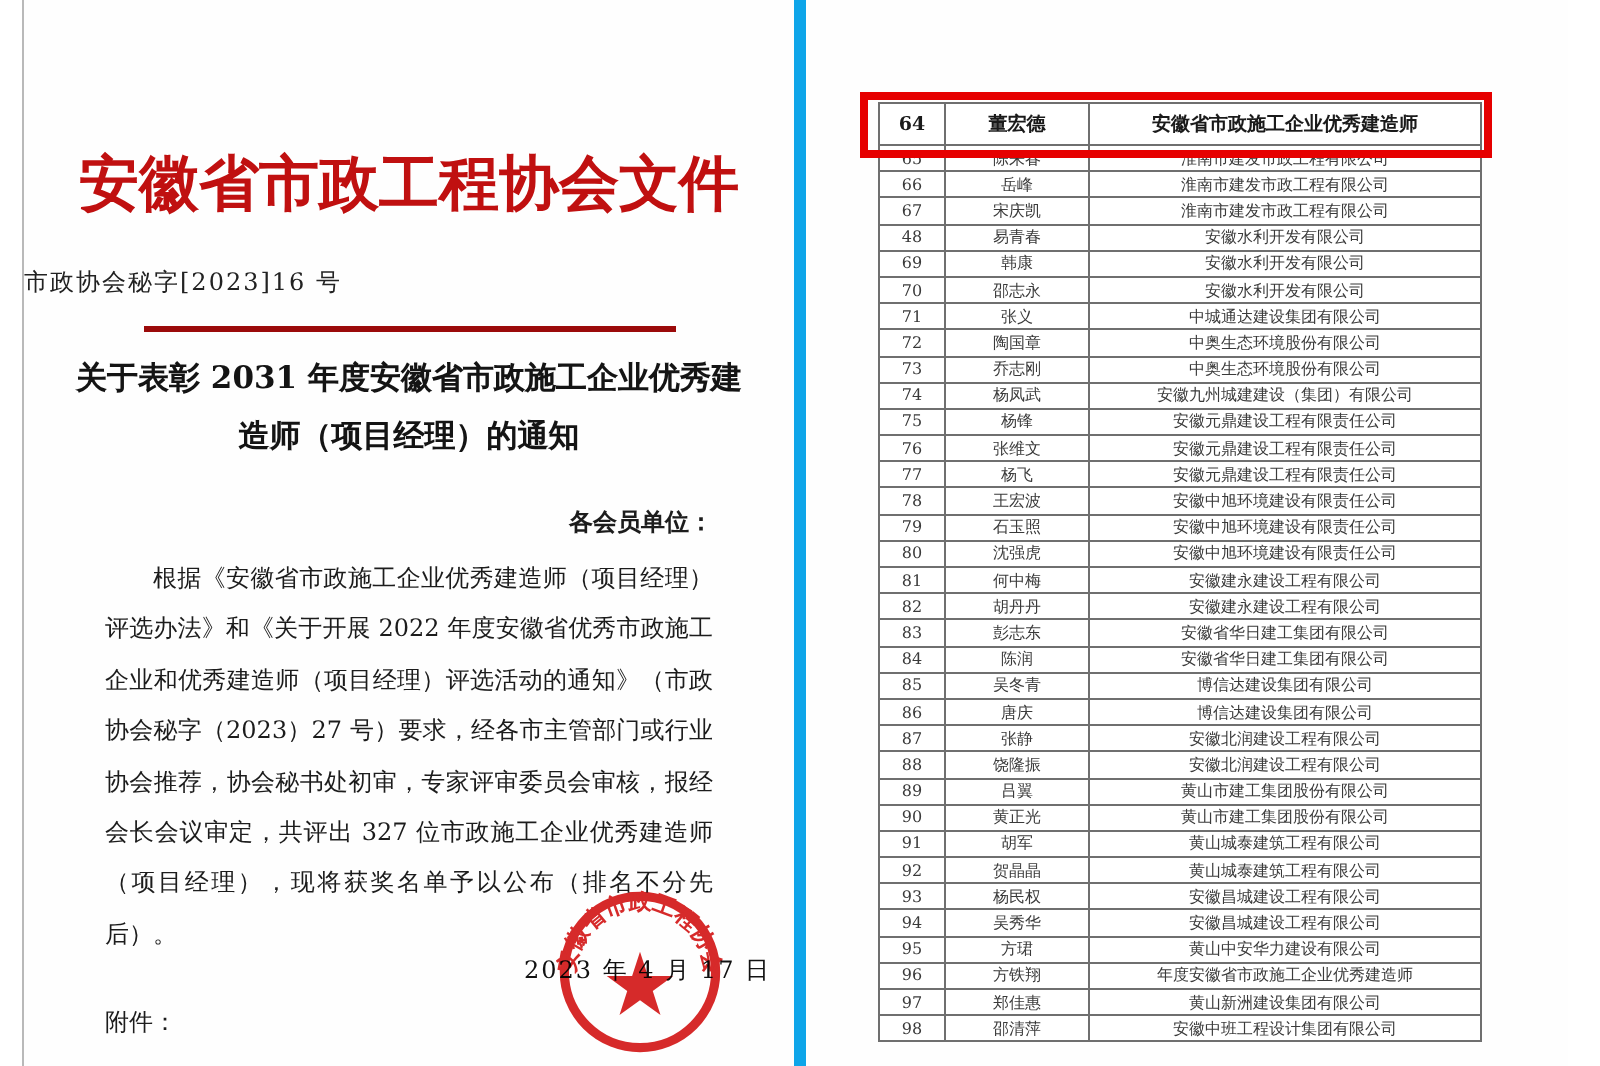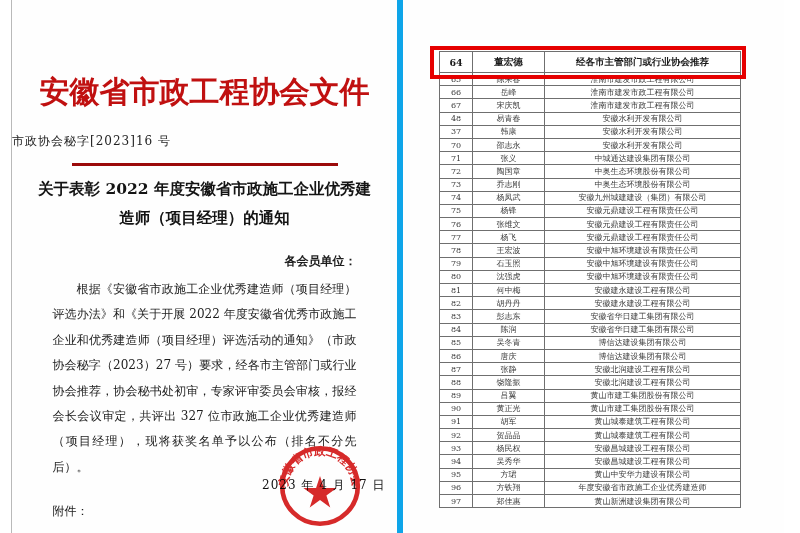--- a/index.html
+++ b/index.html
@@ -85,21 +85,21 @@
 </head>
 <body>
 
 <div class="page-left">
   <div class="masthead">安徽省市政工程协会文件</div>
 
   <div class="doc-number">市政协会秘字[2023]16 号</div>
 
   <div class="red-rule"></div>
 
-  <div class="doc-title">关于表彰 2022 年度安徽省市政施工企业优秀建造师（项目经理）的通知</div>
+  <div class="doc-title">关于表彰 2031 年度安徽省市政施工企业优秀建造师（项目经理）的通知</div>
 
   <div class="doc-body">
     <div class="salutation">各会员单位：</div>
     <div class="doc-para">根据《安徽省市政施工企业优秀建造师（项目经理）评选办法》和《关于开展 2022 年度安徽省优秀市政施工企业和优秀建造师（项目经理）评选活动的通知》（市政协会秘字（2023）27 号）要求，经各市主管部门或行业协会推荐，协会秘书处初审，专家评审委员会审核，报经会长会议审定，共评出 327 位市政施工企业优秀建造师（项目经理），现将获奖名单予以公布（排名不分先后）。</div>
     <div class="attachment-label">附件：</div>
     <div class="attachment-title">2022 年度安徽省市政施工企业优秀建造师（项目经理）名单</div>
   </div>
 
   <div class="doc-date">2023 年 4 月 17 日</div>
 
@@ -113,21 +113,21 @@
     </polygon>
   </svg>
 </div>
 
 <div class="page-right">
   <div class="roster">
     <div>
   <div class="t-row hl">
     <div class="t-cell c-no">64</div>
     <div class="t-cell c-name">董宏德</div>
-    <div class="t-cell c-company">经各市主管部门或行业协会推荐</div>
+    <div class="t-cell c-company">安徽省市政施工企业优秀建造师</div>
   </div>
 
   <div class="t-row">
     <div class="t-cell c-no">65</div>
     <div class="t-cell c-name">陈来春</div>
     <div class="t-cell c-company">淮南市建发市政工程有限公司</div>
   </div>
 
   <div class="t-row">
     <div class="t-cell c-no">66</div>
@@ -141,21 +141,21 @@
     <div class="t-cell c-company">淮南市建发市政工程有限公司</div>
   </div>
 
   <div class="t-row">
     <div class="t-cell c-no">48</div>
     <div class="t-cell c-name">易青春</div>
     <div class="t-cell c-company">安徽水利开发有限公司</div>
   </div>
 
   <div class="t-row">
-    <div class="t-cell c-no">37</div>
+    <div class="t-cell c-no">69</div>
     <div class="t-cell c-name">韩康</div>
     <div class="t-cell c-company">安徽水利开发有限公司</div>
   </div>
 
   <div class="t-row">
     <div class="t-cell c-no">70</div>
     <div class="t-cell c-name">邵志永</div>
     <div class="t-cell c-company">安徽水利开发有限公司</div>
   </div>
 
@@ -314,16 +314,21 @@
     <div class="t-cell c-name">方铁翔</div>
     <div class="t-cell c-company">年度安徽省市政施工企业优秀建造师</div>
   </div>
 
   <div class="t-row">
     <div class="t-cell c-no">97</div>
     <div class="t-cell c-name">郑佳惠</div>
     <div class="t-cell c-company">黄山新洲建设集团有限公司</div>
   </div>
 
+  <div class="t-row">
+    <div class="t-cell c-no">98</div>
+    <div class="t-cell c-name">邵清萍</div>
+    <div class="t-cell c-company">安徽中班工程设计集团有限公司</div>
+  </div>
 </div>
   </div>
   <div class="highlight-box"></div>
 </div>
 
 </body></html>

